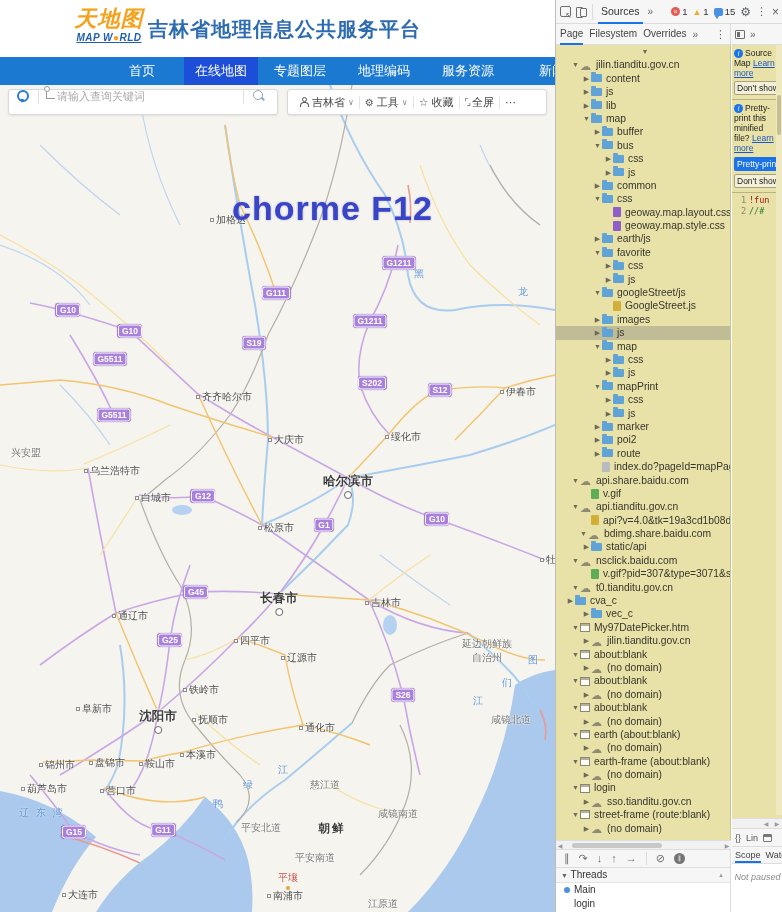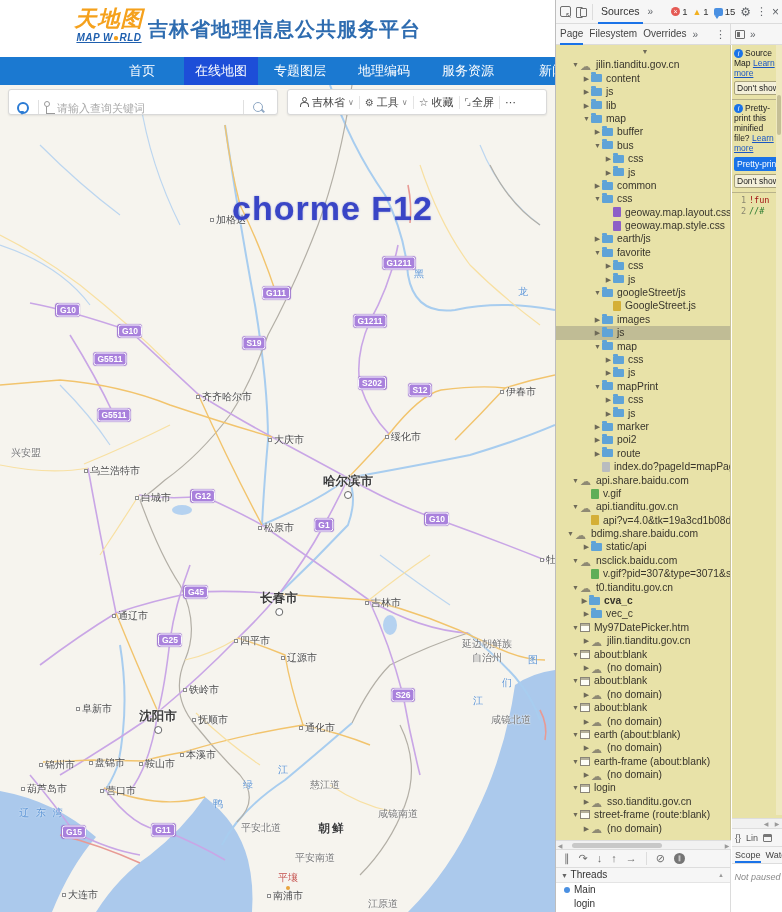--- a/index.html
+++ b/index.html
@@ -29,21 +29,21 @@
   .city-big::after{content:"";position:absolute;left:50%;top:100%;margin-left:-4px;margin-top:1px;width:6px;height:6px;border:1.5px solid #666;border-radius:50%;background:#fff;}
   .region{position:absolute;font-size:10px;color:#777;white-space:pre-line;text-align:center;transform:translateX(-50%);text-shadow:0 0 2px #fff,0 0 2px #fff;}
   .country{position:absolute;font-size:11.5px;font-weight:bold;color:#3a3a3a;letter-spacing:2px;transform:translateX(-50%);text-shadow:0 0 2px #fff,0 0 2px #fff;}
   .capital{position:absolute;font-size:10px;color:#c2504a;transform:translateX(-50%);text-shadow:0 0 2px #fff,0 0 2px #fff;}
   .capital::after{content:"";position:absolute;left:50%;top:100%;margin-left:-2px;margin-top:1px;width:4px;height:4px;border-radius:50%;background:#e8a33d;}
   .water{position:absolute;font-size:10px;color:#5b94d6;letter-spacing:2px;transform:translateX(-50%);white-space:nowrap;text-shadow:0 0 2px #fff;}
   .shield{position:absolute;font-size:8.5px;font-weight:bold;color:#fff;background:#a981dc;border:1px solid #fff;border-radius:3px;padding:0 3px;line-height:11px;transform:translate(-50%,-50%);box-shadow:0 0 1px #9a6fce;}
   #overlay-text{position:absolute;left:232px;top:104px;font-size:34px;font-weight:bold;color:#3945c6;letter-spacing:1px;text-shadow:0 0 2px rgba(57,69,198,.45);}
 
   
-  #search-bar{position:absolute;left:8px;top:4px;width:270px;height:26px;background:#fff;border:1px solid #d9d9d9;border-radius:3px;display:flex;align-items:flex-end;box-shadow:0 1px 2px rgba(0,0,0,.08);}
+  #search-bar{position:absolute;left:8px;top:4px;width:270px;height:26px;background:#fff;border:1px solid #d9d9d9;border-radius:3px;display:flex;align-items:flex-start;box-shadow:0 1px 2px rgba(0,0,0,.08);}
   .pin{width:12px;height:12px;margin:0 5px 0 7px;position:relative;flex:none;}
   .pin::before{content:"";position:absolute;left:1px;top:0;width:8px;height:8px;border:2px solid #2b7bd4;border-radius:50%;}
   .pin::after{content:"";position:absolute;left:4px;top:9px;border-left:2px solid transparent;border-right:2px solid transparent;border-top:4px solid #2b7bd4;}
   .vdiv{width:1px;height:14px;background:#e0e0e0;flex:none;margin:0 5px;}
   .route-ic{width:9px;height:9px;border-left:1.5px solid #9a9a9a;border-bottom:1.5px solid #9a9a9a;position:relative;flex:none;margin:0 2px;}
   .route-ic::before{content:"";position:absolute;left:-3px;top:-4px;width:4px;height:4px;border:1px solid #9a9a9a;border-radius:50%;background:#fff;}
   #search-input{flex:1;border:none;outline:none;font-size:11px;color:#333;min-width:10px;}
   #search-input::placeholder{color:#aaa;}
   .mag{width:12px;height:12px;position:relative;flex:none;margin:0 12px 0 4px;}
   .mag::before{content:"";position:absolute;left:0;top:0;width:8px;height:8px;border:1.5px solid #8fa8c4;border-radius:50%;}
@@ -305,21 +305,21 @@
           <div class="water" style="left: 284px; top: 678px;">江</div>
           <div class="shield" style="left: 68px; top: 225px;">G10</div>
           <div class="shield" style="left: 130px; top: 246px;">G10</div>
           <div class="shield" style="left: 276px; top: 208px;">G111</div>
           <div class="shield" style="left: 399px; top: 178px;">G1211</div>
           <div class="shield" style="left: 370px; top: 236px;">G1211</div>
           <div class="shield" style="left: 254px; top: 258px;">S19</div>
           <div class="shield" style="left: 110px; top: 274px;">G5511</div>
           <div class="shield" style="left: 114px; top: 330px;">G5511</div>
           <div class="shield" style="left: 372px; top: 298px;">S202</div>
-          <div class="shield" style="left: 420px; top: 305px;">S12</div>
+          <div class="shield" style="left: 440px; top: 305px;">S12</div>
           <div class="shield" style="left: 203px; top: 411px;">G12</div>
           <div class="shield" style="left: 324px; top: 440px;">G1</div>
           <div class="shield" style="left: 437px; top: 434px;">G10</div>
           <div class="shield" style="left: 196px; top: 507px;">G45</div>
           <div class="shield" style="left: 170px; top: 555px;">G25</div>
           <div class="shield" style="left: 403px; top: 610px;">S26</div>
           <div class="shield" style="left: 74px; top: 747px;">G15</div>
           <div class="shield" style="left: 163px; top: 745px;">G11</div>
         </div>
       <div id="overlay-text">chorme F12</div>
@@ -578,21 +578,21 @@
         <div class="trow" style="padding-left: 15px;">
           <span class="ar">▼</span>
           <span class="tico ic-c"></span>
           <span>api.tianditu.gov.cn</span>
         </div>
         <div class="trow" style="padding-left: 26px;">
           <span class="ar"></span>
           <span class="tico ic-file ic-js"></span>
           <span>api?v=4.0&amp;tk=19a3cd1b08ddbfeb3701f</span>
         </div>
-        <div class="trow" style="padding-left: 10px;">
+        <div class="trow" style="padding-left: 23px;">
           <span class="ar">▼</span>
           <span class="tico ic-c"></span>
           <span>bdimg.share.baidu.com</span>
         </div>
         <div class="trow" style="padding-left: 26px;">
           <span class="ar">▶</span>
           <span class="tico ic-f"></span>
           <span>static/api</span>
         </div>
         <div class="trow" style="padding-left: 15px;">
@@ -603,21 +603,21 @@
         <div class="trow" style="padding-left: 26px;">
           <span class="ar"></span>
           <span class="tico ic-file ic-img"></span>
           <span>v.gif?pid=307&amp;type=3071&amp;sign=&amp;dest</span>
         </div>
         <div class="trow" style="padding-left: 15px;">
           <span class="ar">▼</span>
           <span class="tico ic-c"></span>
           <span>t0.tianditu.gov.cn</span>
         </div>
-        <div class="trow" style="padding-left: 24px; font-weight: bold;">
+        <div class="trow" style="padding-left: 10px;">
           <span class="ar">▶</span>
           <span class="tico ic-f"></span>
           <span>cva_c</span>
         </div>
         <div class="trow" style="padding-left: 26px;">
           <span class="ar">▶</span>
           <span class="tico ic-f"></span>
           <span>vec_c</span>
         </div>
         <div class="trow" style="padding-left: 15px;">

